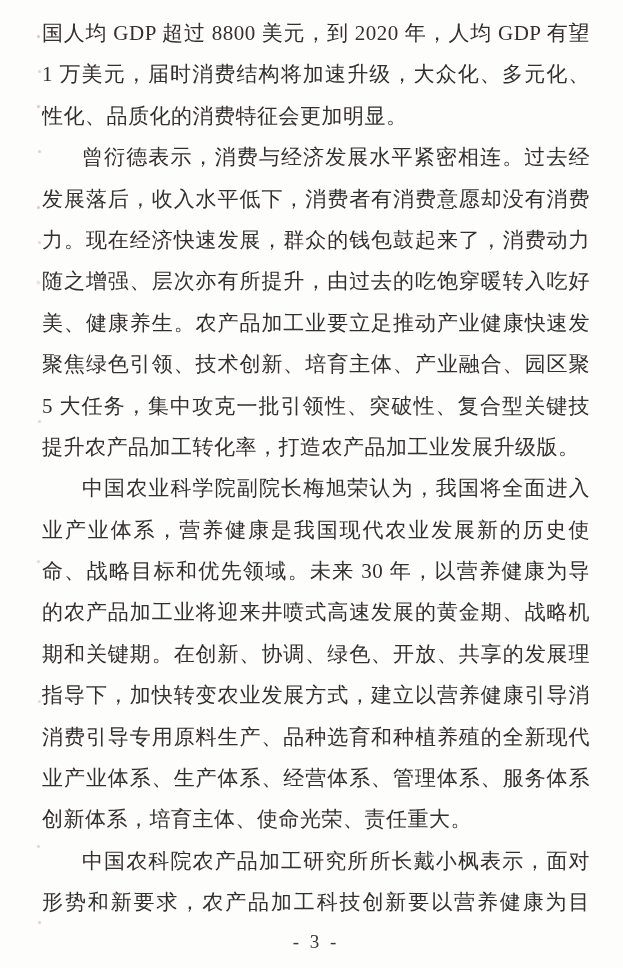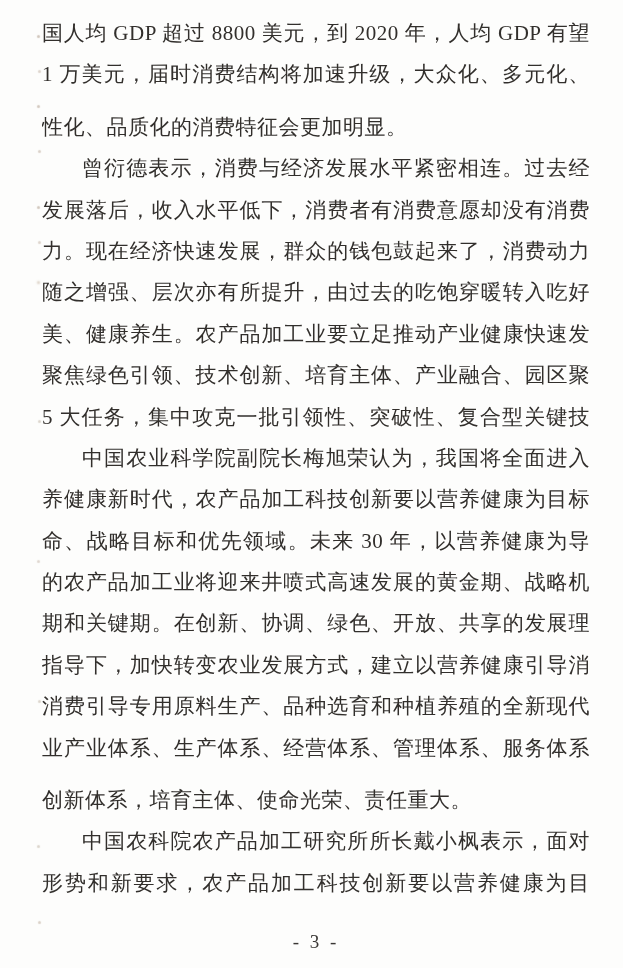--- a/index.html
+++ b/index.html
@@ -28,21 +28,20 @@
     font-size: 21px;
     letter-spacing: 0.5px;
     text-align: justify;
     text-align-last: justify;
     overflow: hidden;
     white-space: normal;
   }
   .line.no-justify {
     text-align: center;
     text-align-last: left;
-    margin-top: 11px;
   }
   .line.indent {
     padding-left: 40px;
   }
   .page-number {
     position: absolute;
     left: 42px;
     top: 927px;
     width: 548px;
     height: 30px;
@@ -85,22 +84,23 @@
       <div class="line">国人均 GDP 超过 8800 美元，到 2020 年，人均 GDP 有望突破</div>
       <div class="line">1 万美元，届时消费结构将加速升级，大众化、多元化、个</div>
       <div class="line no-justify">性化、品质化的消费特征会更加明显。</div>
       <div class="line indent">曾衍德表示，消费与经济发展水平紧密相连。过去经济</div>
       <div class="line">发展落后，收入水平低下，消费者有消费意愿却没有消费能</div>
       <div class="line">力。现在经济快速发展，群众的钱包鼓起来了，消费动力也</div>
       <div class="line">随之增强、层次亦有所提升，由过去的吃饱穿暖转入吃好穿</div>
       <div class="line">美、健康养生。农产品加工业要立足推动产业健康快速发展，</div>
       <div class="line">聚焦绿色引领、技术创新、培育主体、产业融合、园区聚集</div>
       <div class="line">5 大任务，集中攻克一批引领性、突破性、复合型关键技术，</div>
+      <div class="line no-justify">提升农产品加工转化率，打造农产品加工业发展升级版。</div>
       <div class="line indent">中国农业科学院副院长梅旭荣认为，我国将全面进入营</div>
-      <div class="line">养健康新时代，农产品加工科技创新要以营养健康为目标</div>
+      <div class="line">业产业体系，营养健康是我国现代农业发展新的历史使</div>
       <div class="line">命、战略目标和优先领域。未来 30 年，以营养健康为导向</div>
       <div class="line">的农产品加工业将迎来井喷式高速发展的黄金期、战略机遇</div>
       <div class="line">期和关键期。在创新、协调、绿色、开放、共享的发展理念</div>
       <div class="line">指导下，加快转变农业发展方式，建立以营养健康引导消费、</div>
       <div class="line">消费引导专用原料生产、品种选育和种植养殖的全新现代农</div>
       <div class="line">业产业体系、生产体系、经营体系、管理体系、服务体系和</div>
       <div class="line no-justify">创新体系，培育主体、使命光荣、责任重大。</div>
       <div class="line indent">中国农科院农产品加工研究所所长戴小枫表示，面对新</div>
       <div class="line">形势和新要求，农产品加工科技创新要以营养健康为目标，</div>
     </main>

